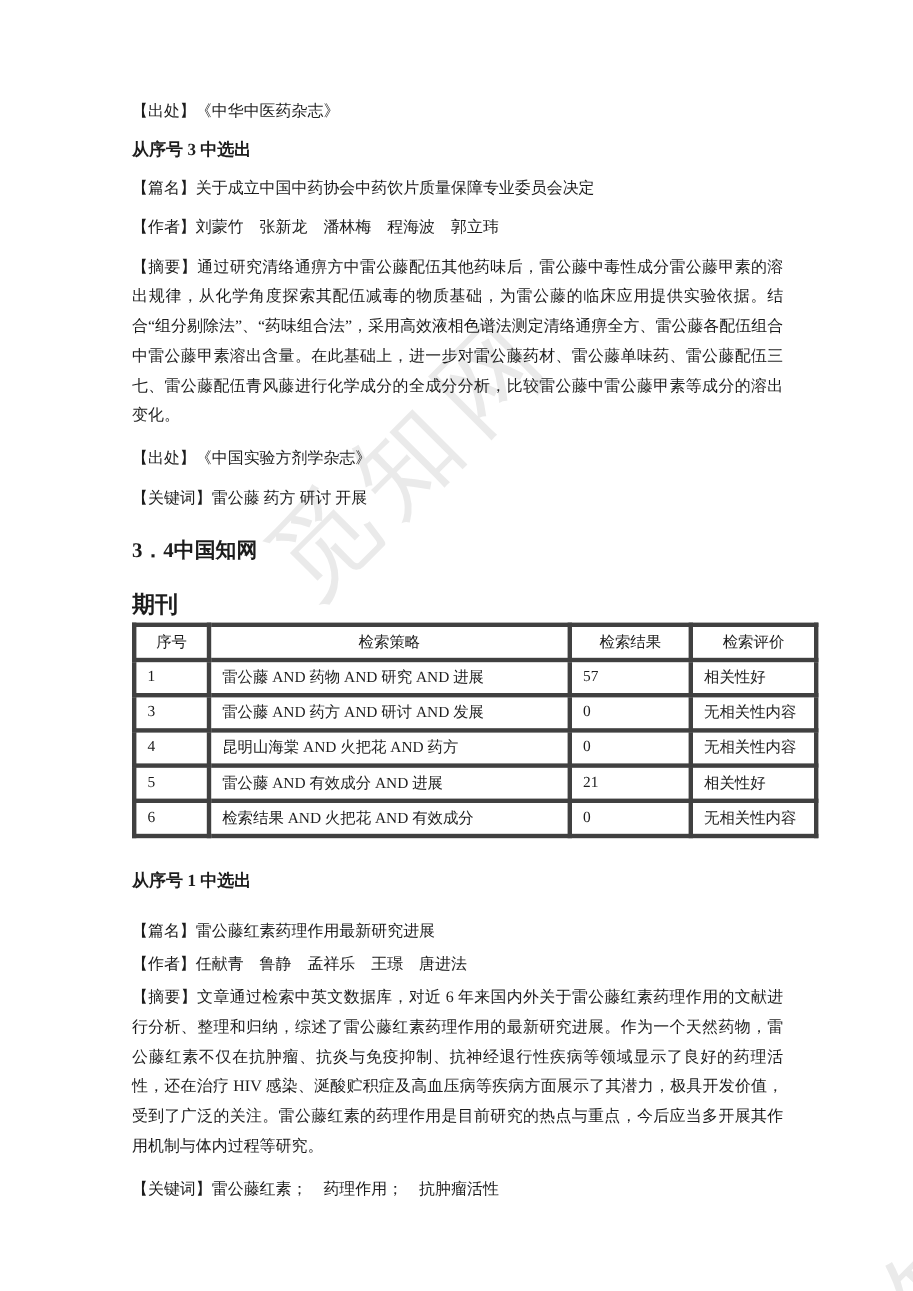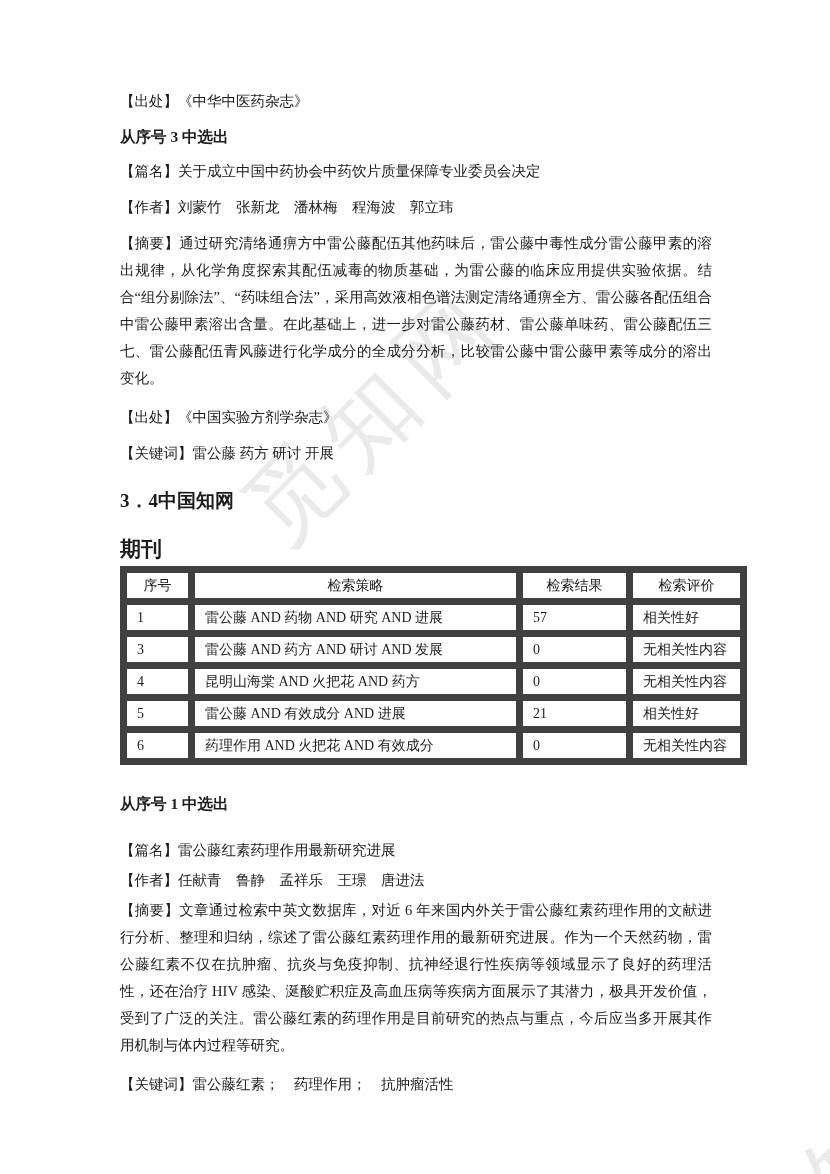--- a/index.html
+++ b/index.html
@@ -66,21 +66,21 @@
   }
   table.search-table {
     border-collapse: collapse;
     width: 620px;
     font-size: 14px;
     table-layout: fixed;
     margin-bottom: 26px;
   }
   table.search-table th,
   table.search-table td {
-    border: 7px solid #404040;
+    border: 4px solid #404040;
     height: 32px;
     padding: 3px 10px;
     font-weight: normal;
     overflow: hidden;
     white-space: nowrap;
   }
   table.search-table th { text-align: center; }
   table.search-table td { text-align: left; }
   col.c-no { width: 68px; }
   col.c-strategy { width: 328px; }
@@ -150,21 +150,21 @@
         <td>无相关性内容</td>
       </tr>
       <tr>
         <td>5</td>
         <td>雷公藤 AND 有效成分 AND 进展</td>
         <td>21</td>
         <td>相关性好</td>
       </tr>
       <tr>
         <td>6</td>
-        <td>药理作用 AND 火把花 AND 有效成分</td>
+        <td>检索结果 AND 火把花 AND 有效成分</td>
         <td>0</td>
         <td>无相关性内容</td>
       </tr>
     </tbody>
   </table>
 
   <div class="subheading gap-md">从序号 1 中选出</div>
 
   <div class="line gap-lg" style="margin-bottom:4px;">【篇名】雷公藤红素药理作用最新研究进展</div>
 

